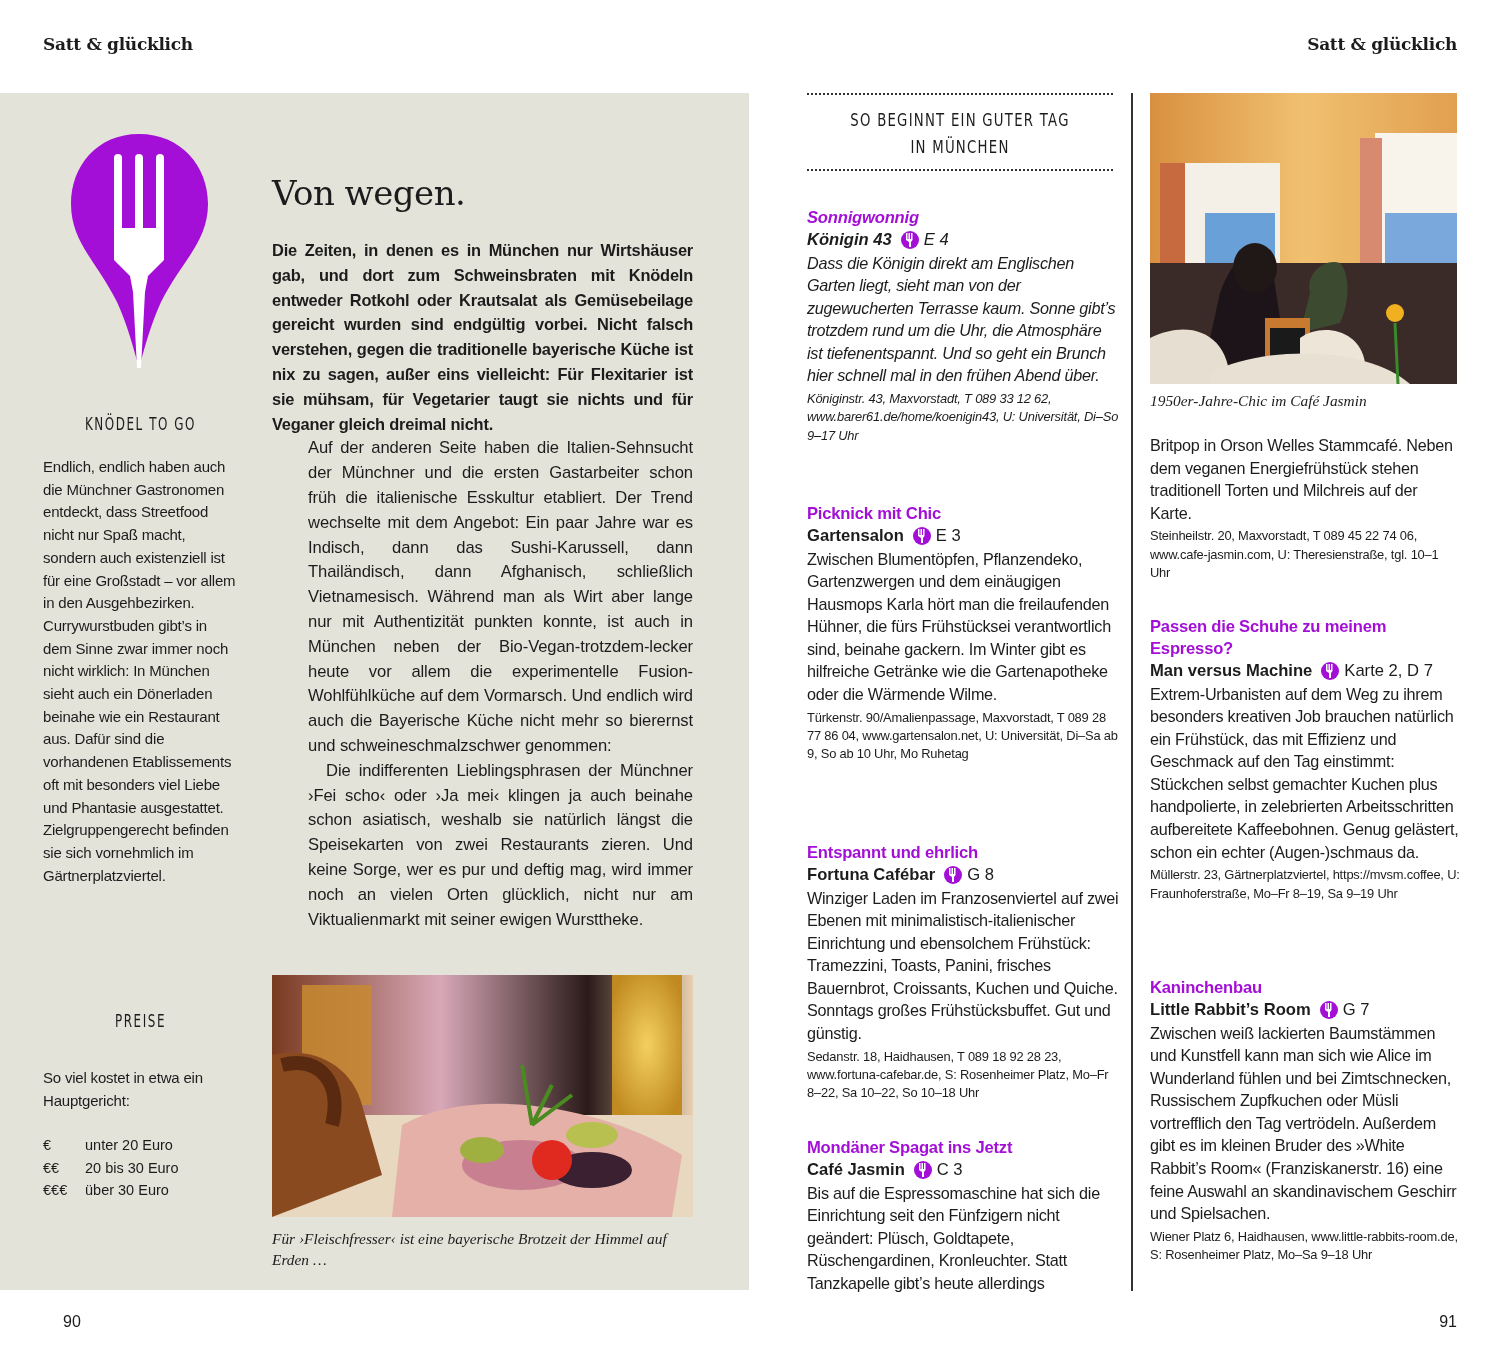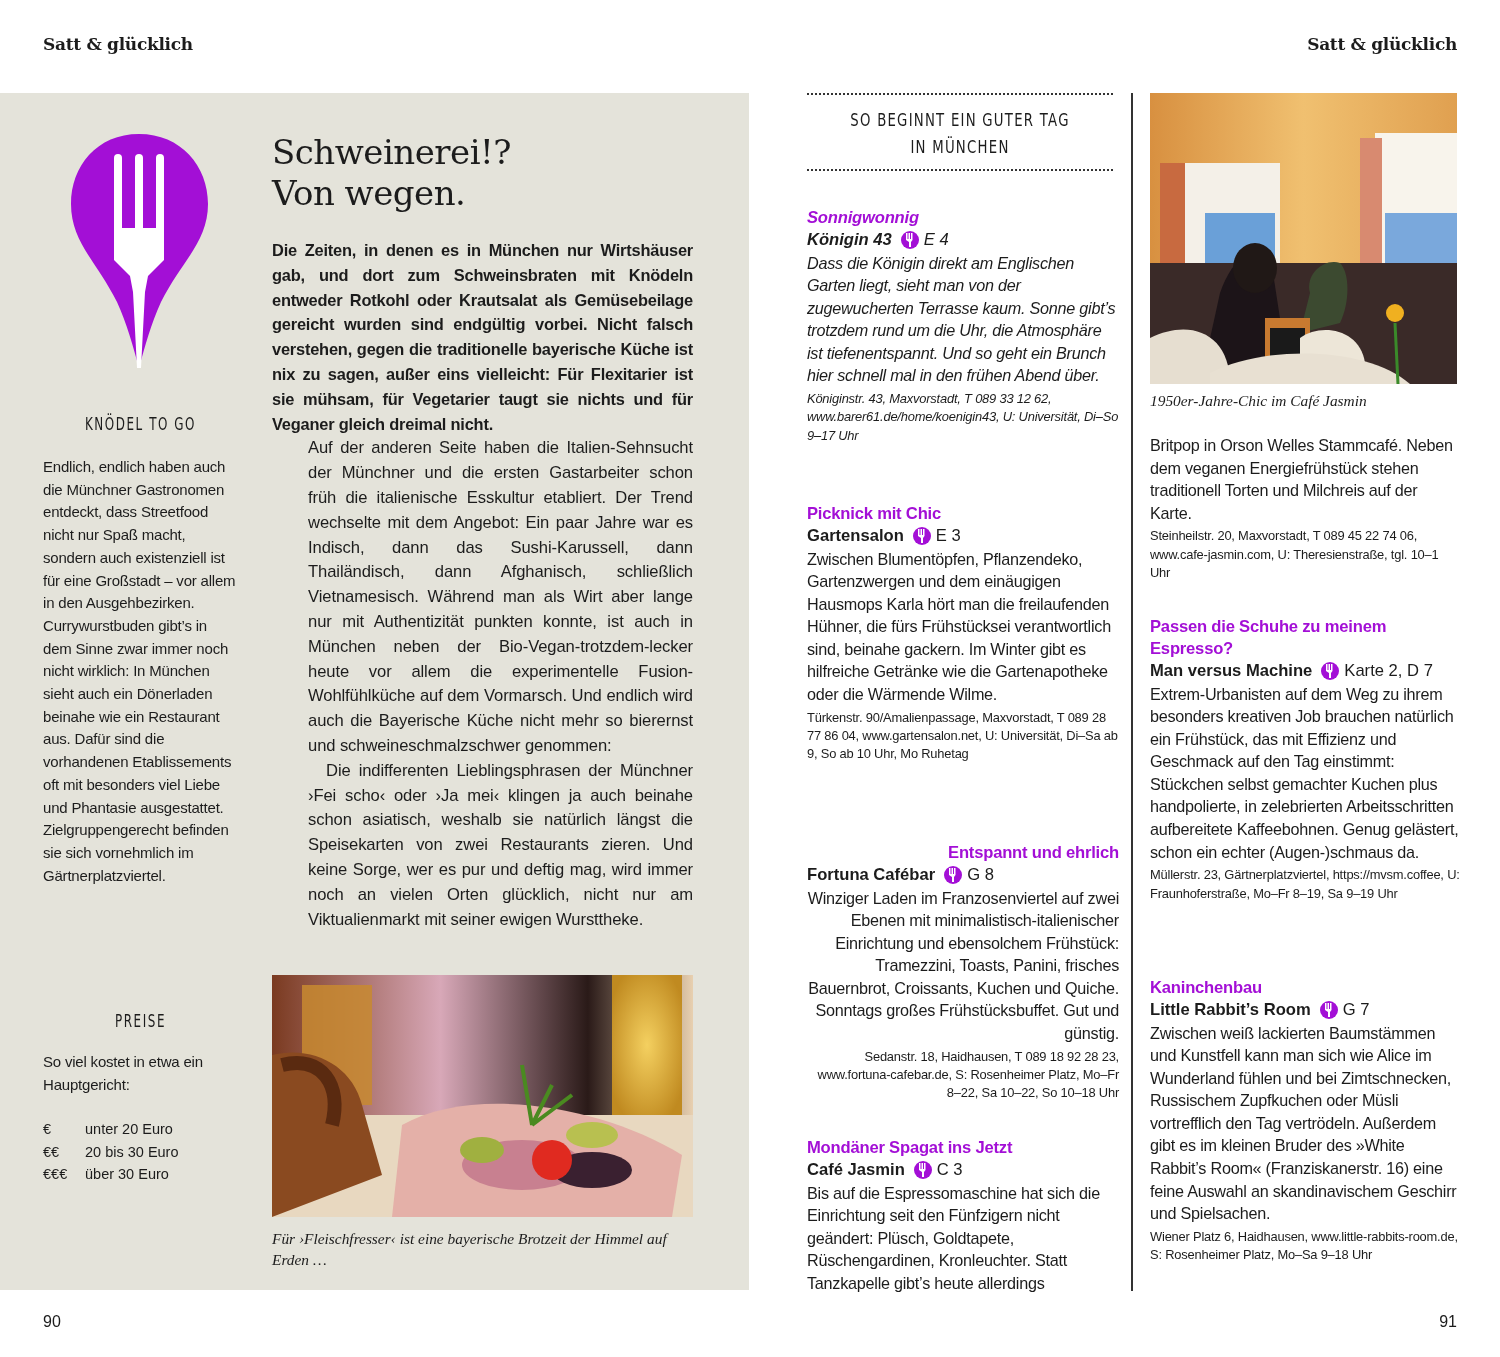--- a/index.html
+++ b/index.html
@@ -1,20 +1,20 @@
 <!DOCTYPE html>
 <html><head>
 <meta charset="utf-8">
 <style>
   html, body { margin:0; padding:0; }
   body { width:1500px; height:1357px; background:#ffffff; position:relative; overflow:hidden; font-family:"DejaVu Sans", sans-serif; color:#1c1c1c; }
   .running-head { position:absolute; top:34px; font-family:"DejaVu Serif", serif; font-weight:bold; font-size:17px; letter-spacing:-0.3px; }
   .rh-left { left:43px; }
   .rh-right { right:43px; }
-  .page-num { position:absolute; top:1313px; font-family:"Liberation Sans", sans-serif; font-size:16px; }
+  .page-num { position:absolute; top:1313px; font-family:"Liberation Sans", sans-serif; font-size:16px;margin-left:20px; }
   .pn-left { left:43px; }
   .pn-right { right:43px; }
 
   
   .panel { position:absolute; left:0; top:93px; width:749px; height:1197px; background:#e4e3da; }
 
   .pin { position:absolute; left:67px; top:132px; width:145px; height:238px; }
   .side-col { position:absolute; left:43px; width:195px; font-family:"Liberation Sans", sans-serif; }
   .side-heading { text-align:center; font-family:"DejaVu Sans Condensed","DejaVu Sans", sans-serif; font-size:17px; letter-spacing:2px; font-weight:normal; transform:scaleX(0.78); transform-origin:center; }
   .side-text { font-size:15px; line-height:22.7px; letter-spacing:-0.2px; }
@@ -64,40 +64,40 @@
   </g>
 </svg>
 
 <div class="side-col" style="top:414px;">
   <div class="side-heading">KNÖDEL TO GO</div>
   <div class="side-text" style="margin-top:22px;">Endlich, endlich haben auch die Münchner Gastronomen entdeckt, dass Streetfood nicht nur Spaß macht, sondern auch existenziell ist für eine Großstadt – vor allem in den Ausgehbezirken. Currywurstbuden gibt’s in dem Sinne zwar immer noch nicht wirklich: In München sieht auch ein Dönerladen beinahe wie ein Restaurant aus. Dafür sind die vorhandenen Etablissements oft mit besonders viel Liebe und Phantasie ausgestattet. Zielgruppengerecht befinden sie sich vornehmlich im Gärtnerplatzviertel.</div>
 </div>
 
 <div class="side-col" style="top:1011px;">
   <div class="side-heading">PREISE</div>
-  <div class="side-text" style="margin-top:20px;">So viel kostet in etwa ein Hauptgericht:</div>
+  <div class="side-text" style="margin-top:36px;">So viel kostet in etwa ein Hauptgericht:</div>
   <div class="price-list">
     <div class="price-row">
       <span class="price-sym">€</span>
       <span>unter 20 Euro</span>
     </div>
     <div class="price-row">
       <span class="price-sym">€€</span>
       <span>20 bis 30 Euro</span>
     </div>
     <div class="price-row">
       <span class="price-sym">€€€</span>
       <span>über 30 Euro</span>
     </div>
   </div>
 </div>
 
 <div class="article">
   <h1 class="title">
-    <span>Schweinerei!?</span><br>
+    <br>
     <span>Von wegen.</span>
   </h1>
   <div class="lead">Die Zeiten, in denen es in München nur Wirtshäuser gab, und dort zum Schweinsbraten mit Knödeln entweder Rotkohl oder Krautsalat als Gemüsebeilage gereicht wurden sind endgültig vorbei. Nicht falsch verstehen, gegen die traditionelle bayerische Küche ist nix zu sagen, außer eins vielleicht: Für Flexitarier ist sie mühsam, für Vegetarier taugt sie nichts und für Veganer gleich dreimal nicht.</div>
   <div class="body-text">Auf der anderen Seite haben die Italien-Sehnsucht der Münchner und die ersten Gastarbeiter schon früh die italienische Esskultur etabliert. Der Trend wechselte mit dem Angebot: Ein paar Jahre war es Indisch, dann das Sushi-Karussell, dann Thailändisch, dann Afghanisch, schließlich Vietnamesisch. Während man als Wirt aber lange nur mit Authentizität punkten konnte, ist auch in München neben der Bio-Vegan-trotzdem-lecker heute vor allem die experimentelle Fusion-Wohlfühlküche auf dem Vormarsch. Und endlich wird auch die Bayerische Küche nicht mehr so bierernst und schweineschmalzschwer genommen:</div>
   <div class="body-text indent">Die indifferenten Lieblingsphrasen der Münchner ›Fei scho‹ oder ›Ja mei‹ klingen ja auch beinahe schon asiatisch, weshalb sie natürlich längst die Speisekarten von zwei Restaurants zieren. Und keine Sorge, wer es pur und deftig mag, wird immer noch an vielen Orten glücklich, nicht nur am Viktualienmarkt mit seiner ewigen Wursttheke.</div>
 </div>
 
 <div class="photo">
   <svg width="421" height="242" viewBox="0 0 421 242">
     <defs>
@@ -162,21 +162,21 @@
         <svg width="12" height="14" viewBox="0 0 12 14">
           <path d="M2 0h1.5v6h1V0H6v6h1V0h1.5v7L7 9v5H5V9L2 7z" fill="#fff"></path>
         </svg>
       </span>
     <span>E 3</span>
   </div>
   <div class="desc">Zwischen Blumentöpfen, Pflanzendeko, Gartenzwergen und dem einäugigen Hausmops Karla hört man die freilaufenden Hühner, die fürs Frühstücksei verantwortlich sind, beinahe gackern. Im Winter gibt es hilfreiche Getränke wie die Gartenapotheke oder die Wärmende Wilme.</div>
   <div class="info">Türkenstr. 90/Amalienpassage, Maxvorstadt, T 089 28 77 86 04, www.gartensalon.net, U: Universität, Di–Sa ab 9, So ab 10 Uhr, Mo Ruhetag</div>
 </div>
 
-<div class="entry" style="left:807px; top:842px;text-align:right;">
+<div class="entry" style="left:807px; top:842px;">
   <div class="kicker">Entspannt und ehrlich</div>
   <div class="name-line">
     <span class="name">Fortuna Cafébar</span>
     <span class="badge">
         <svg width="12" height="14" viewBox="0 0 12 14">
           <path d="M2 0h1.5v6h1V0H6v6h1V0h1.5v7L7 9v5H5V9L2 7z" fill="#fff"></path>
         </svg>
       </span>
     <span>G 8</span>
   </div>

